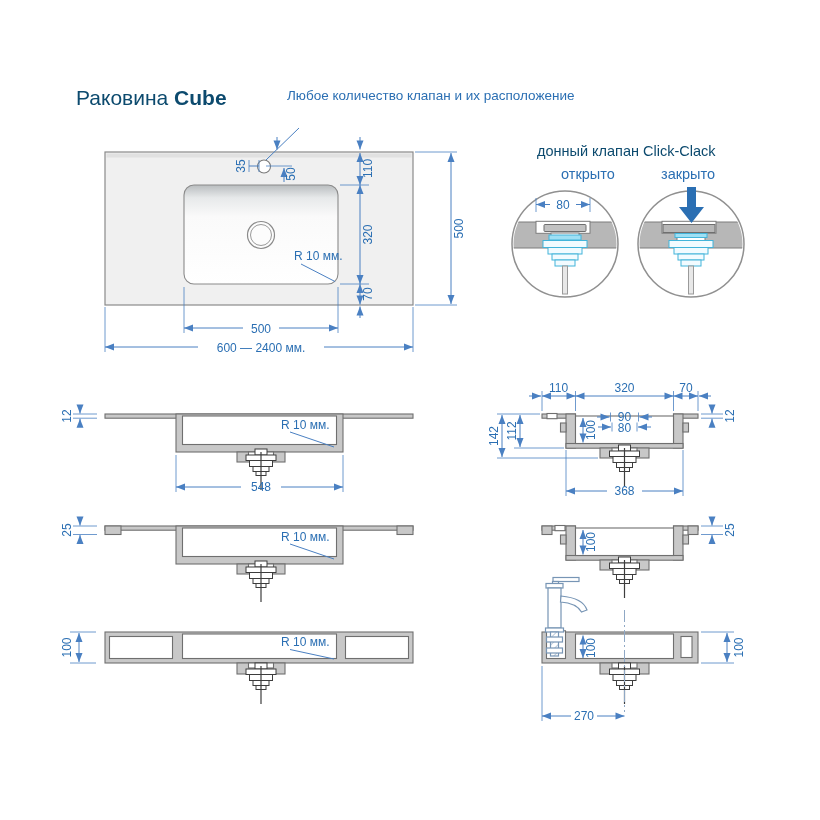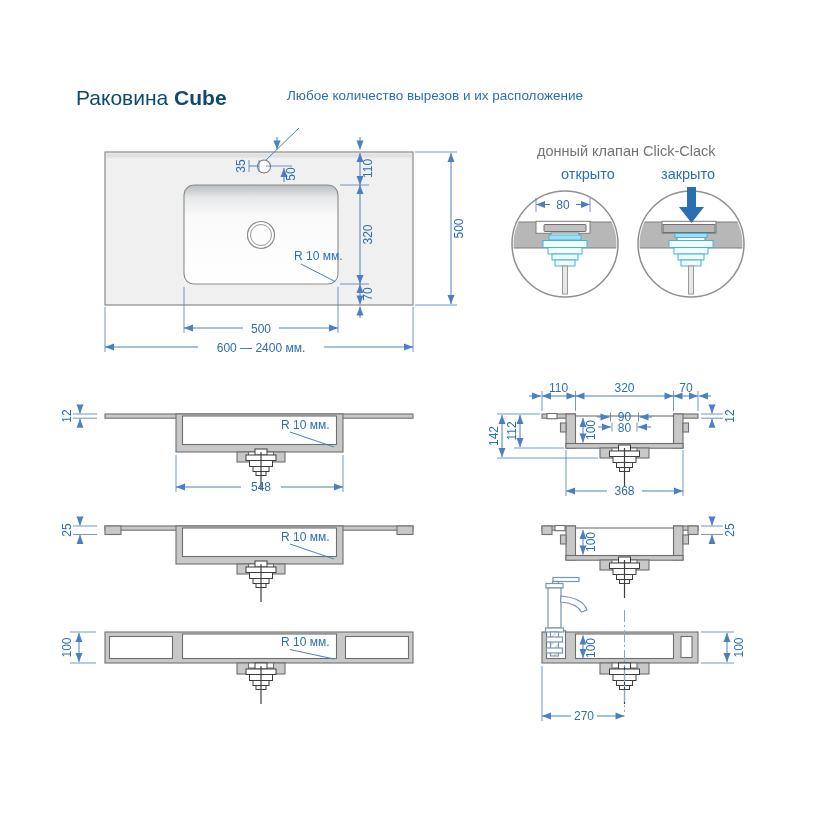--- a/index.html
+++ b/index.html
@@ -3,21 +3,21 @@
 <meta charset="utf-8">
 <style>
   html,body{margin:0;padding:0;background:#fff;}
   .canvas{position:relative;width:820px;height:820px;background:#fff;overflow:hidden;
           font-family:"Liberation Sans",sans-serif;}
   .canvas svg{position:absolute;left:0;top:0;}
   svg text{font-family:"Liberation Sans",sans-serif;font-size:12px;fill:#2b6fb3;}
   .ttl{position:absolute;left:76px;top:84px;color:#0c4a6e;font-size:21px;line-height:27px;}
   .ttl b{font-weight:bold;}
   .note{position:absolute;left:287px;top:86px;color:#2b6fb3;font-size:13.5px;line-height:19px;}
-  .cchead{position:absolute;left:537px;top:143px;color:#737373;font-size:14.5px;}
+  .cchead{position:absolute;left:537px;top:143px;color:#0c4a6e;font-size:14.5px;}
   .cclab{position:absolute;top:166px;color:#2b6fb3;font-size:14.5px;}
   .lab-open{left:537px;margin-left:24px;}
   .lab-closed{left:661px;}
   .dl{stroke:#4a80c2;stroke-width:1;fill:none;}
   .xl{stroke:#4a80c2;stroke-width:0.8;fill:none;}
   .gy{fill:#c8c8c8;stroke:#6f6f6f;stroke-width:1.1;}
   .wh{fill:#ffffff;stroke:#6f6f6f;stroke-width:1.1;}
   .dr{fill:#ffffff;stroke:#3d3d3d;stroke-width:1;}
 </style>
 </head>
@@ -312,18 +312,18 @@
     <line class="dl" x1="542" y1="716" x2="571" y2="716" marker-start="url(#arS)"></line>
     <line class="dl" x1="597" y1="716" x2="624.5" y2="716" marker-end="url(#arE)"></line>
     <text x="584" y="720" text-anchor="middle">270</text>
   </g>
 </svg>
 
   <div class="ttl">
     <div><span>Раковина</span>&nbsp;<b>Cube</b></div>
   </div>
   <div class="note">
-    <div>Любое количество вырезов и их расположение</div>
+    <div>Любое количество клапан и их расположение</div>
   </div>
   <div class="cchead">донный клапан Click-Clack</div>
   <div class="cclab lab-open">открыто</div>
   <div class="cclab lab-closed">закрыто</div>
 </div>
 
 </body></html>

